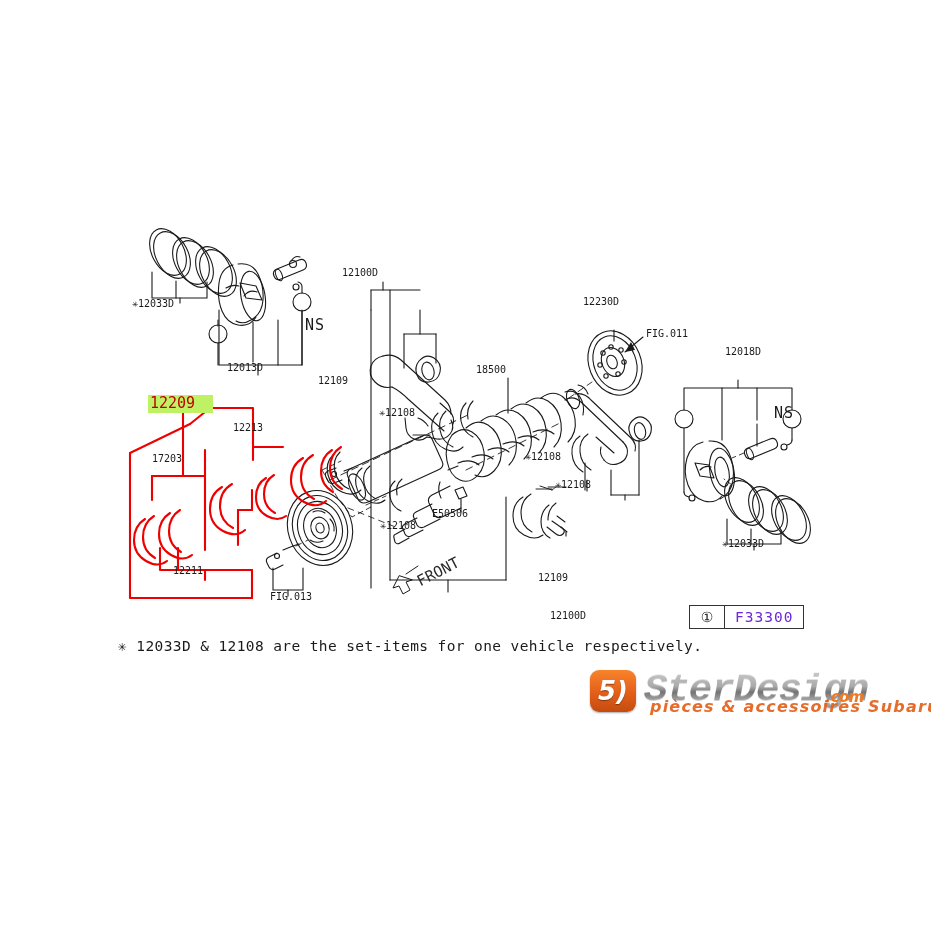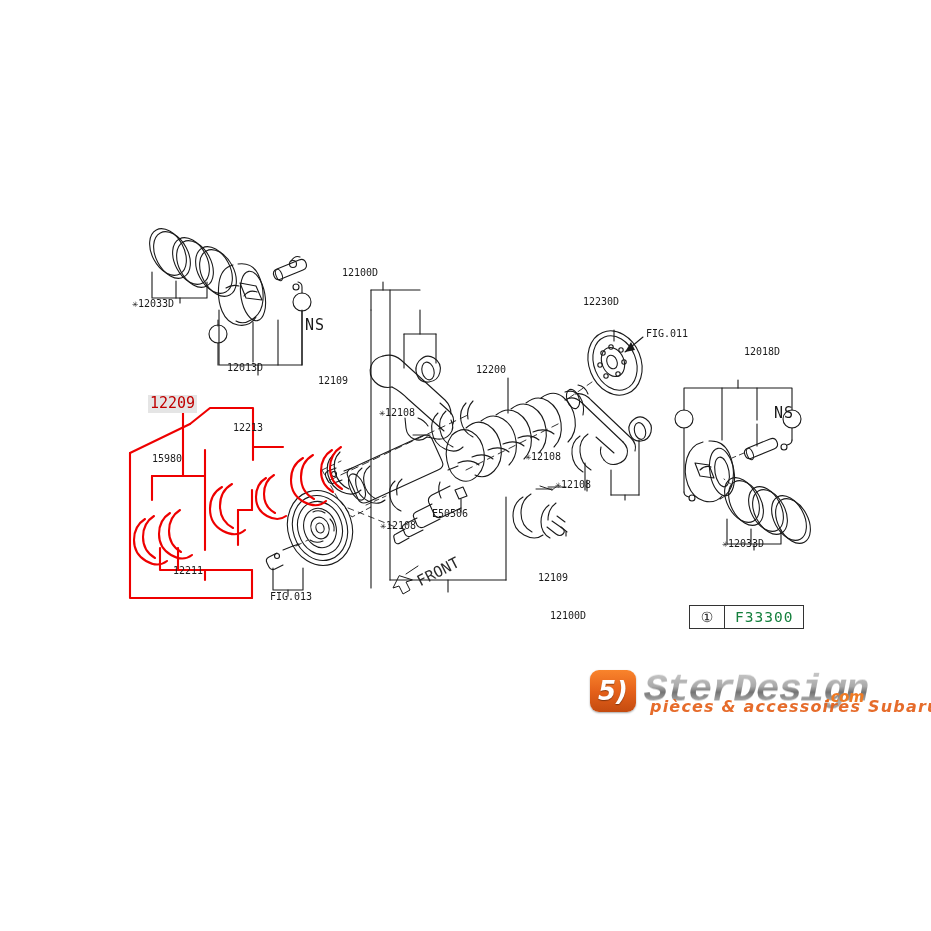--- a/index.html
+++ b/index.html
@@ -34,23 +34,23 @@
     color: #1a1a1a;
     white-space: nowrap;
     letter-spacing: 0px;
     line-height: 1;
   }
   .lbl.ns { font-size: 15px; letter-spacing: 1px; margin-left: 37px; }
   .lbl-red {
     position: absolute;
     font-family: "DejaVu Sans Mono", monospace;
     font-size: 15px;
-    background: #e5e5e5;
+    background: #bef264;
     color: #c00000;
-    padding: 1px 2px 2px 2px;
+    padding: 1px 18px 2px 2px;
     white-space: nowrap;
     line-height: 1;
     letter-spacing: 0px;
   }
   .footnote {
     position: absolute;
     font-family: "DejaVu Sans Mono", monospace;
     font-size: 14.5px;
     color: #1a1a1a;
     white-space: nowrap;
@@ -83,21 +83,21 @@
     font-size: 14px;
     font-family: "DejaVu Sans Mono", monospace;
     color: #1a1a1a;
   }
   .legend-cell-code {
     padding: 0 10px;
     display: flex;
     align-items: center;
     font-size: 14.5px;
     font-family: "DejaVu Sans Mono", monospace;
-    color: #15803d;
+    color: #6d28d9;
     letter-spacing: 1px;
   }
   
   #watermark {
     position: absolute;
     left: 590px;
     top: 666px;
     width: 272px;
     height: 52px;
   }
@@ -490,51 +490,52 @@
       </g>
     </svg>
 
     <div class="lbl" style="left:132px; top:299px;">✳12033D</div>
     <div class="lbl" style="left:227px; top:363px;">12013D</div>
     <div class="lbl ns" style="left:268px; top:318px;">NS</div>
 
     <div class="lbl" style="left:342px; top:268px;">12100D</div>
     <div class="lbl" style="left:318px; top:376px;">12109</div>
     <div class="lbl" style="left:379px; top:408px;">✳12108</div>
-    <div class="lbl" style="left:476px; top:365px;">12200</div>
+    <div class="lbl" style="left:476px; top:365px;">18500</div>
 
     <div class="lbl" style="left:525px; top:452px;">✳12108</div>
     <div class="lbl" style="left:555px; top:480px;">✳12108</div>
     <div class="lbl" style="left:380px; top:521px;">✳12108</div>
 
     <div class="lbl" style="left:432px; top:509px;">E50506</div>
 
     <div class="lbl" style="left:270px; top:592px;">FIG.013</div>
 
     <div class="lbl" style="left:538px; top:573px;">12109</div>
     <div class="lbl" style="left:550px; top:611px;">12100D</div>
 
     <div class="lbl" style="left:583px; top:297px;">12230D</div>
     <div class="lbl" style="left:646px; top:329px;">FIG.011</div>
-    <div class="lbl" style="left:744px; top:347px;">12018D</div>
+    <div class="lbl" style="left:725px; top:347px;">12018D</div>
     <div class="lbl ns" style="left:737px; top:406px;">NS</div>
     <div class="lbl" style="left:722px; top:539px;">✳12033D</div>
 
     <div class="lbl-red" style="left:148px; top:395px;">12209</div>
-    <div class="lbl" style="left:152px; top:454px;">15980</div>
+    <div class="lbl" style="left:152px; top:454px;">17203</div>
     <div class="lbl" style="left:233px; top:423px;">12213</div>
     <div class="lbl" style="left:173px; top:566px;">12211</div>
 
     <div class="front-arrow" style="left:414px; top:574px;">FRONT</div>
 
     <div class="legend-box" style="left:689px; top:605px;">
       <div class="legend-cell-num">①</div>
       <div class="legend-cell-code">F33300</div>
     </div>
 
+    <div class="footnote" style="left:118px; top:638px;">✳ 12033D &amp; 12108 are the set-items for one vehicle respectively.</div>
 
     <div id="watermark">
       <div class="wm-badge">
         <div class="s-glyph">5)</div>
       </div>
       <div class="wm-name">SterDesign</div>
       <div class="wm-dotcom">.com</div>
       <div class="wm-tagline">pièces &amp; accessoires Subaru</div>
     </div>
 

